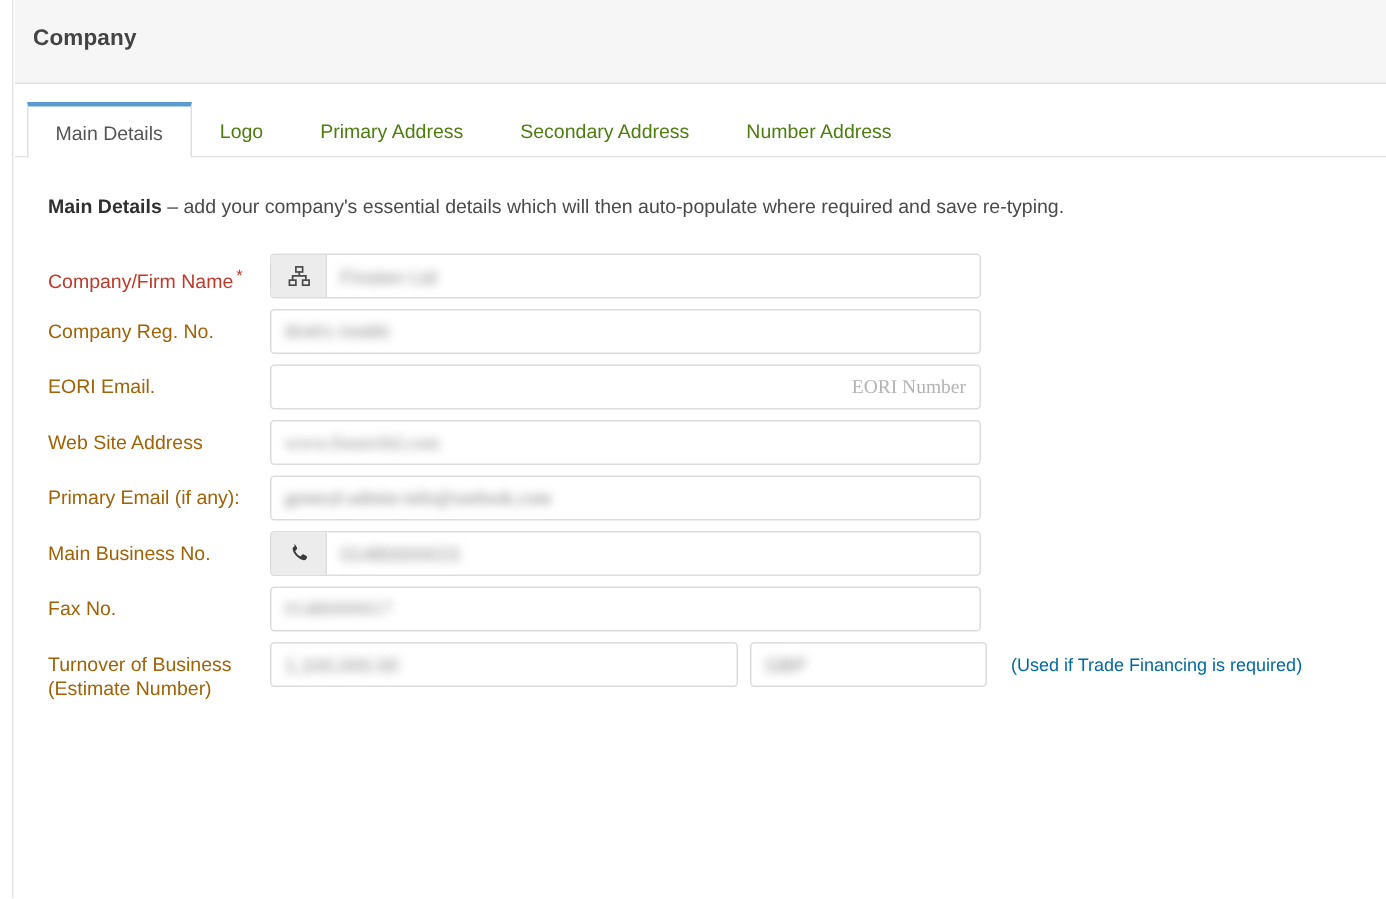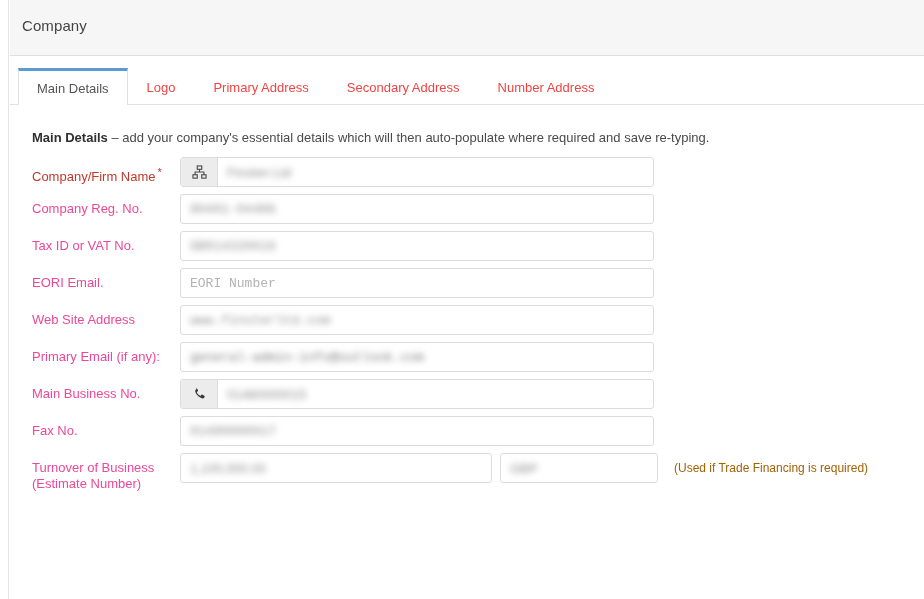--- a/index.html
+++ b/index.html
@@ -47,21 +47,21 @@
     background: #f6f6f6;
     border-bottom: 1px solid #e0e0e0;
     box-sizing: border-box;
   }
   .page-title {
     position: absolute;
     left: 12px;
     top: 17px;
     font-size: 15px;
     color: #444444;
-    font-weight: normal;
+    font-weight: bold;
     letter-spacing: .1px;
     white-space: nowrap;
   }
 
   
   .tabstrip {
     position: absolute;
     left: 10px;
     top: 68px;
     right: 0;
@@ -85,21 +85,21 @@
     align-items: stretch;
     height: 37px;
   }
   .tab {
     position: relative;
     display: flex;
     align-items: center;
     justify-content: center;
     padding: 0 18px;
     font-size: 13px;
-    color: #ef4444;
+    color: #4d7c0f;
     background: transparent;
     border: 1px solid transparent;
     border-bottom: none;
     box-sizing: border-box;
     cursor: pointer;
     white-space: nowrap;
     z-index: 1;
   }
   .tab.active {
     color: #555555;
@@ -139,38 +139,38 @@
     white-space: nowrap;
   }
   .intro b {
     color: #2f2f2f;
     font-weight: bold;
   }
 
   .form {
     position: absolute;
     left: 0;
-    top: 52px;
+    top: 64px;
     right: 0;
   }
 
   .row {
     position: relative;
     display: flex;
     align-items: flex-start;
     margin-bottom: 7px;
   }
 
   .label {
     width: 170px;
     padding-left: 22px;
     box-sizing: border-box;
     font-size: 13px;
     line-height: 16px;
-    color: #ec4899;
+    color: #a16207;
     padding-top: 7px;
     flex: 0 0 auto;
   }
   .label.required { color: #c0392b; }
   .label .star {
     color: #c0392b;
     font-size: 11px;
     vertical-align: super;
     margin-left: 2px;
   }
@@ -218,24 +218,25 @@
   .inp::placeholder { color: #b3b3b3; }
 
   .plain-input {
     width: 474px;
     height: 30px;
     border: 1px solid #dcdcdc;
     border-radius: 3px;
     background: #ffffff;
     box-sizing: border-box;
     padding: 0 9px;
-    font-family: Liberation Mono, monospace;
+    font-family: Liberation Serif, serif;
     font-size: 13px;
     color: #555555;
     outline: none;
+    text-align: right;
   }
   .plain-input::placeholder { color: #b3b3b3; }
 
   
   .select-wrap {
     position: relative;
     width: 474px;
     height: 30px;
   }
   .select-box {
@@ -302,21 +303,21 @@
     background: #ffffff;
     box-sizing: border-box;
     display: flex;
     align-items: center;
     padding: 0 9px;
     overflow: hidden;
   }
   .hint {
     margin-left: 16px;
     font-size: 12px;
-    color: #a16207;
+    color: #0369a1;
     white-space: nowrap;
   }
 
   .icon-svg { display: block; }
 </style>
 </head>
 <body>
 
 <div class="page">
 
@@ -378,28 +379,20 @@
 
       <div class="row">
         <div class="label">Company Reg. No.</div>
         <div class="field-area">
           <div class="plain-input" style="display:flex;align-items:center;">
             <span class="redacted">80491-04486</span>
           </div>
         </div>
       </div>
 
-      <div class="row">
-        <div class="label">Tax ID or VAT No.</div>
-        <div class="field-area">
-          <div class="plain-input" style="display:flex;align-items:center;">
-            <span class="redacted">GB914320016</span>
-          </div>
-        </div>
-      </div>
 
       <div class="row">
         <div class="label">EORI Email.</div>
         <div class="field-area">
           <input class="plain-input" type="text" placeholder="EORI Number" style="">
         </div>
       </div>
 
       <div class="row">
         <div class="label">Web Site Address</div>

